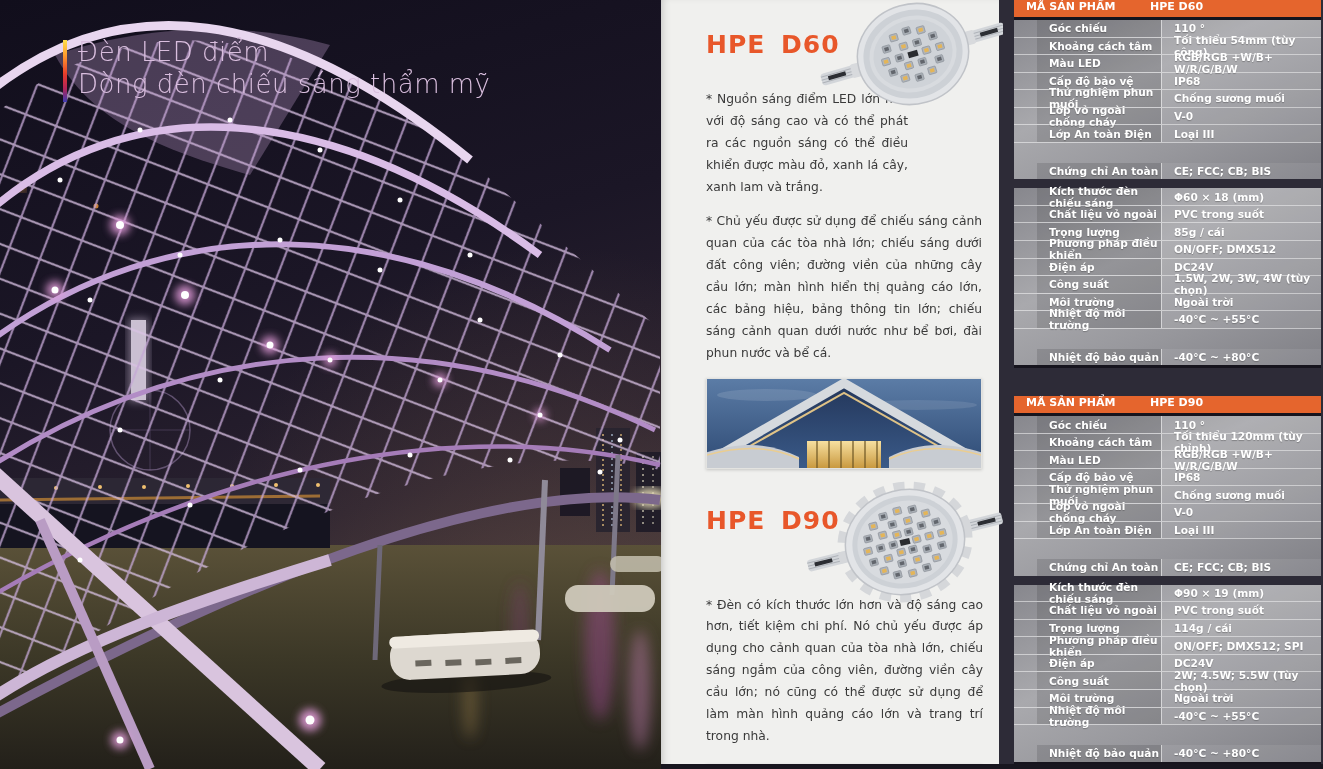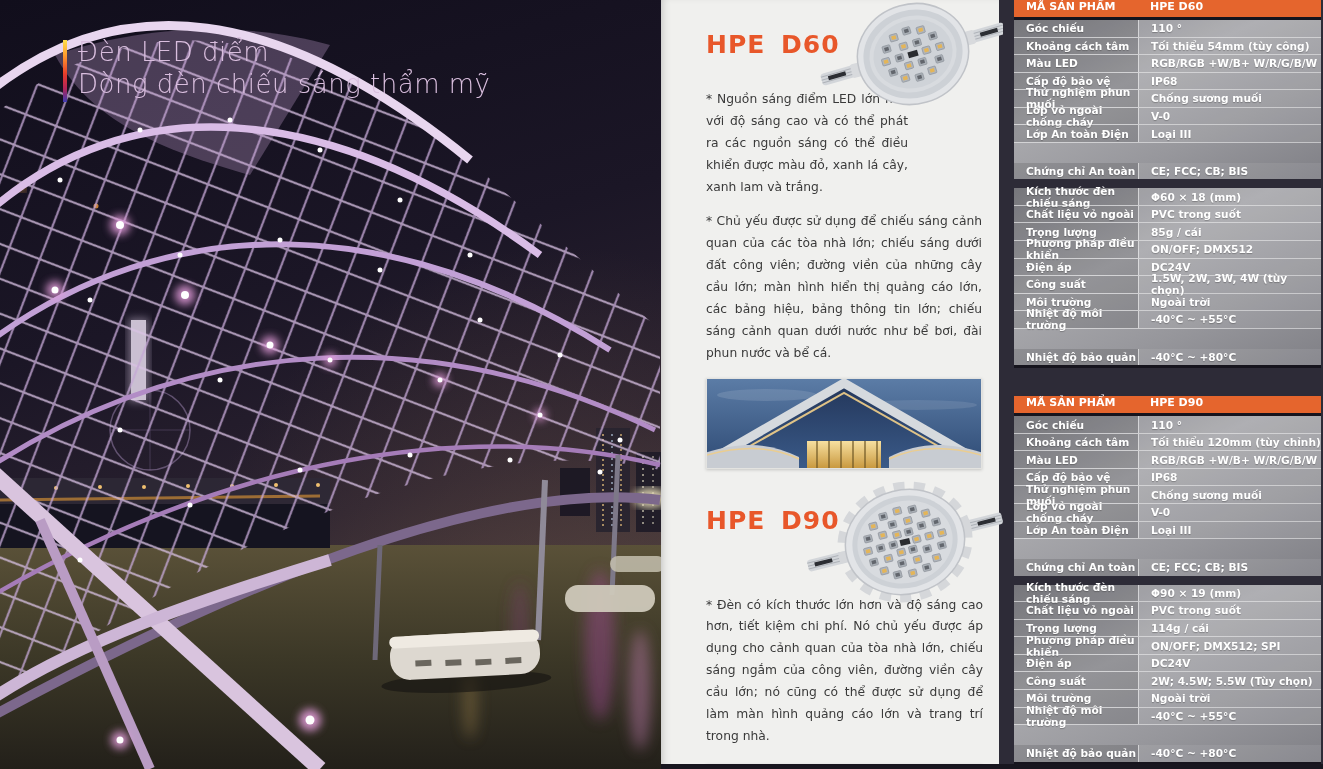--- a/index.html
+++ b/index.html
@@ -37,21 +37,21 @@
   .spec-title{margin:26px 0 10px 17px;font-size:23px;font-weight:700;letter-spacing:.5px;}
   .spec-table{margin:0 2px 0 15px;}
   .spec-table + .spec-table{margin-top:28px;}
   .spec-head{display:flex;height:17px;background:#E5652D;border-bottom:3px solid #16141d;
     font-size:11px;font-weight:700;}
   .spec-head .h-label{width:124px;padding-left:12px;box-sizing:border-box;}
   .spec-head .h-value{padding-left:12px;}
   .spec-rows{background:linear-gradient(155deg,#87878d 0%,#a9a9ad 38%,#97979c 68%,#808086 100%);}
   .spec-rows.sec-b{margin-top:9px;border-bottom:3px solid #16141d;}
   .spec-row{display:flex;align-items:center;height:16.55px;font-size:10.6px;
-    border-bottom:1px solid rgba(255,255,255,.5);text-shadow:0 1px 1px rgba(0,0,0,.25);}
+    border-bottom:1px solid rgba(255,255,255,.5);text-shadow:0 1px 1px rgba(0,0,0,.25);padding-left:23px;}
   .spec-row:last-child{border-bottom:none;margin-top:20px;}
   .spec-row .cell-label{width:124px;box-sizing:border-box;padding-left:12px;font-weight:700;
     background:rgba(0,0,0,.12);align-self:stretch;display:flex;align-items:center;}
   .spec-row .cell-value{flex:1;padding-left:12px;font-weight:600;background:rgba(255,255,255,.08);
     border-left:1px solid rgba(255,255,255,.55);align-self:stretch;display:flex;align-items:center;}
   
   .footer-strip{position:absolute;left:661px;right:0;bottom:0;height:5px;background:#18161F;}
 </style>
 </head>
 <body>

